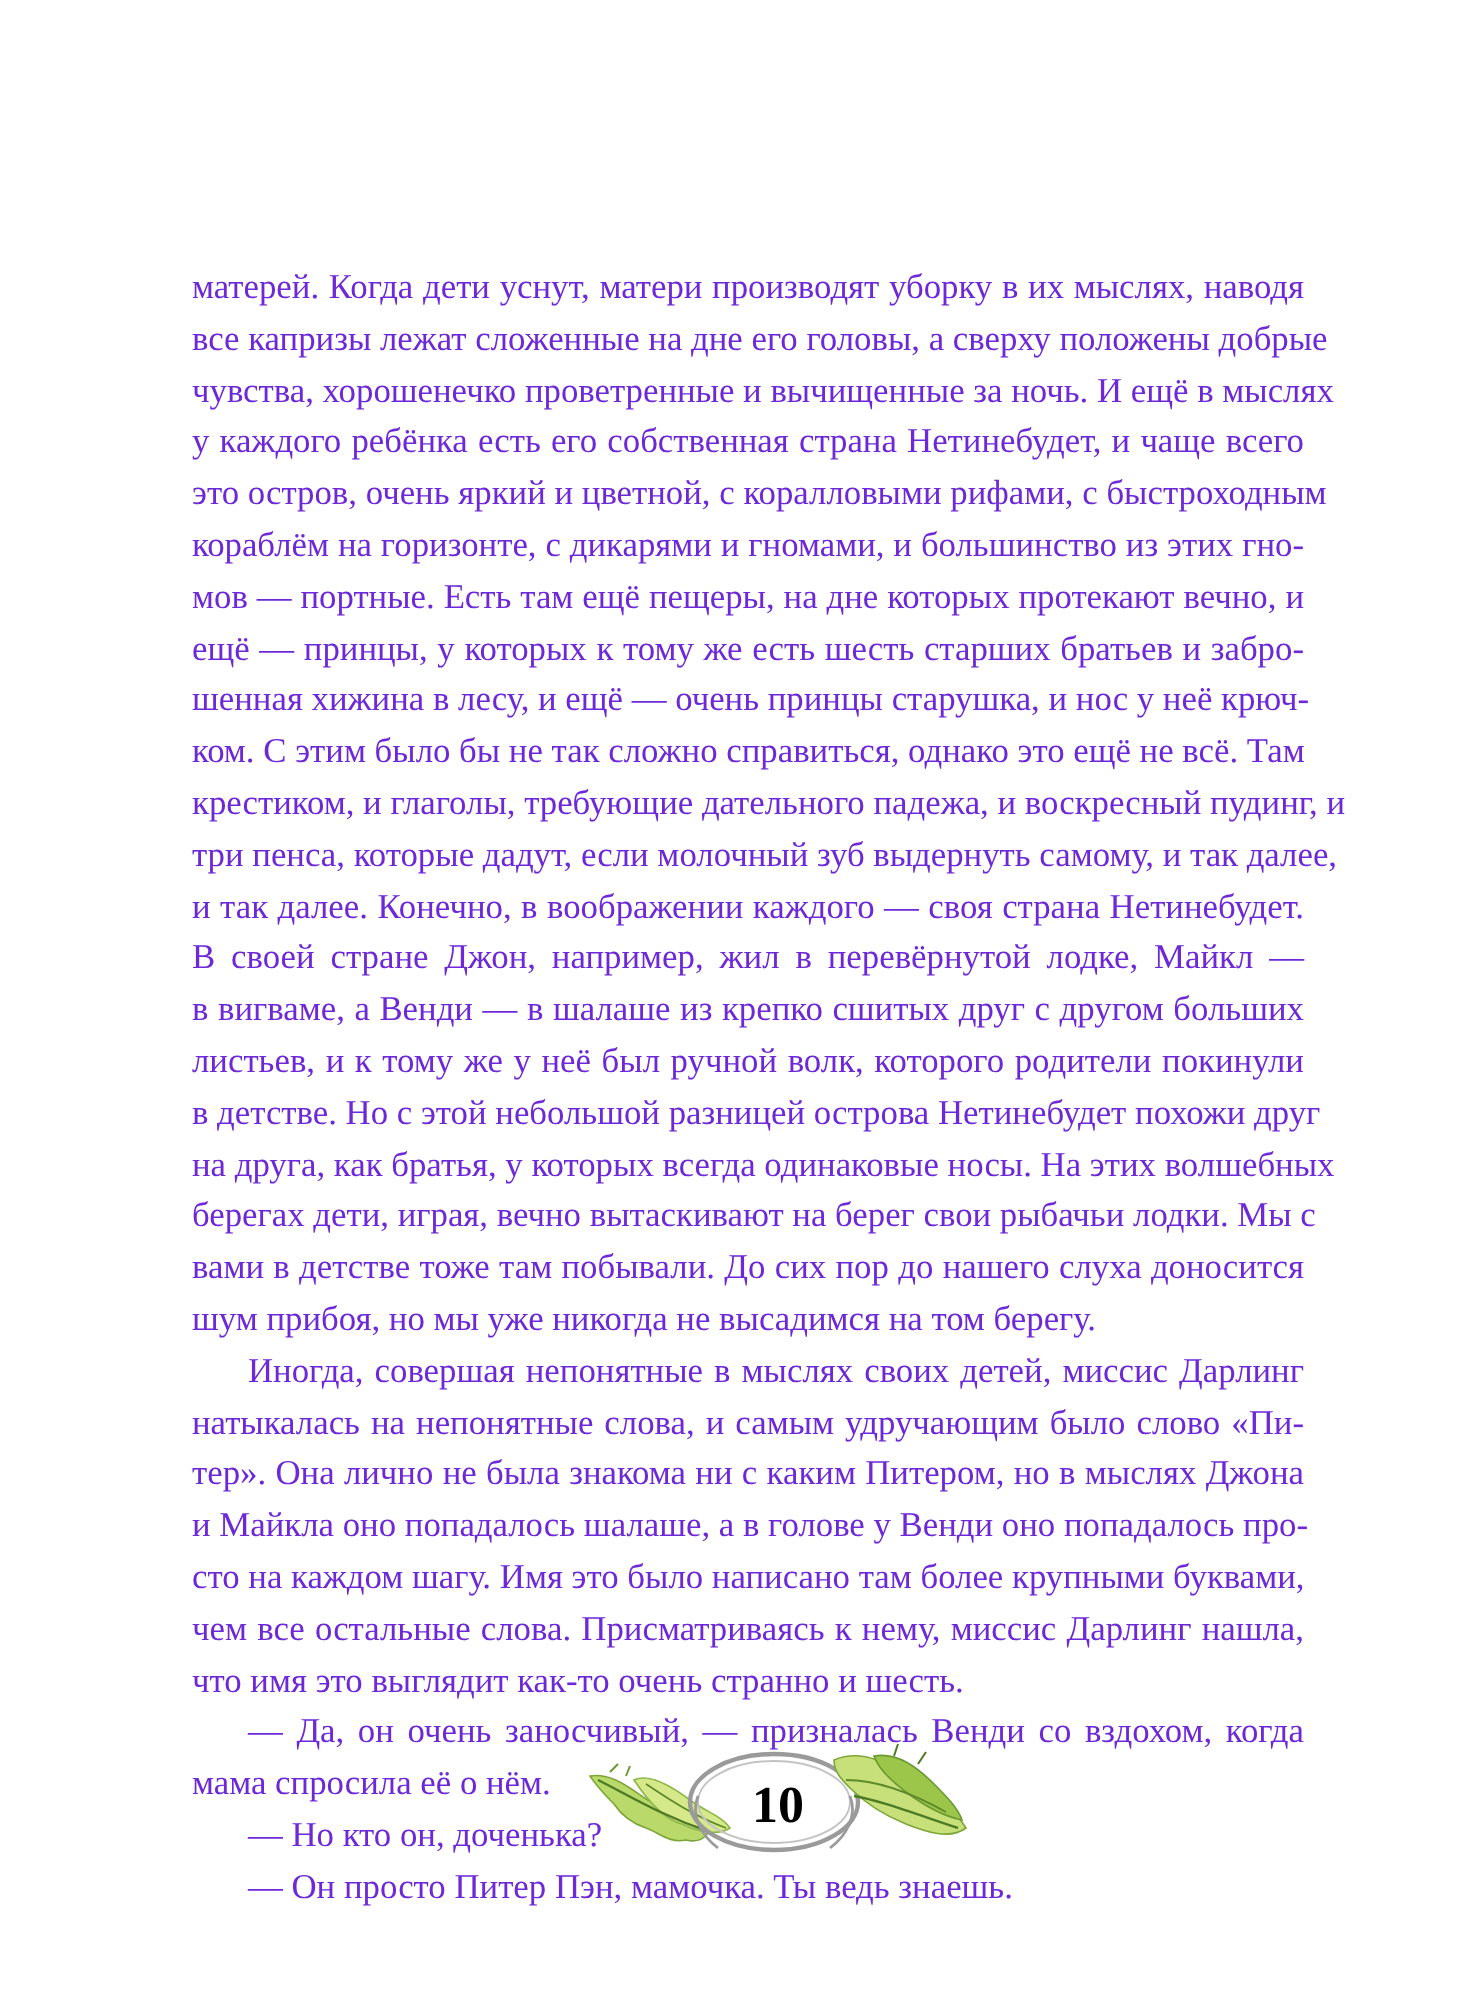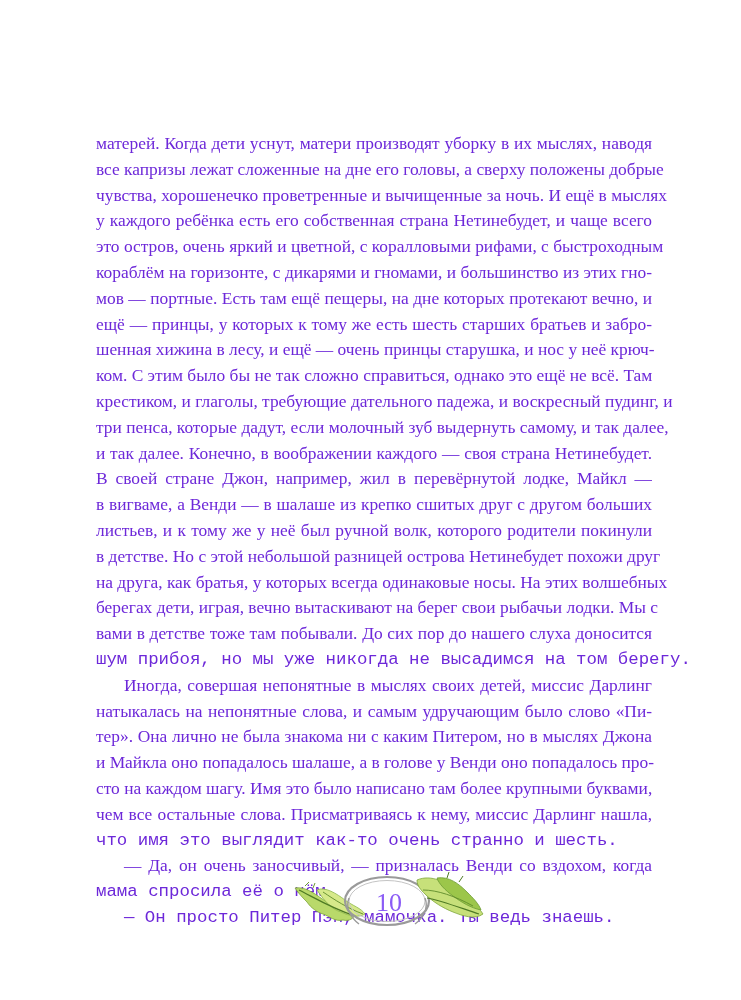--- a/index.html
+++ b/index.html
@@ -7,30 +7,30 @@
   .page {
     position: absolute; left: 96px; top: 95px; width: 556px;
     font-family: "Liberation Serif", "DejaVu Serif", serif;
     font-size: 17.4px; color: #6d28d9; margin-top: 36px;
   }
   .line {
     display: block; height: 25.8px; line-height: 25.8px;
     text-align: justify; text-align-last: justify; white-space: nowrap;
     overflow: visible;
   }
-  .line.last { text-align-last: left; font-family: Liberation Mono, monospace; }
+  .line.last { text-align-last: left; }
   .line.indent { padding-left: 28px; }
   .footer {
     position: absolute; left: 287px; top: 868px; width: 200px; height: 70px;
   }
   .pagenum {
     position: absolute; left: 0; top: 0; width: 200px; height: 70px;
     display: flex; align-items: center; justify-content: center;
     font-family: "Liberation Serif", "DejaVu Serif", serif;
-    font-size: 26px; color: #8b5cf6; padding-left: 2px;
+    font-size: 26px; color: #000000; padding-left: 2px; font-weight: bold;
   }
 </style>
 </head>
 <body>
 
 <div class="page">
 
   <div class="paragraph">
     <span class="line">матерей. Когда дети уснут, матери производят уборку в их мыслях, наводя</span>
     <span class="line">все капризы лежат сложенные на дне его головы, а сверху положены добрые</span>
@@ -63,20 +63,23 @@
     <span class="line">сто на каждом шагу. Имя это было написано там более крупными буквами,</span>
     <span class="line">чем все остальные слова. Присматриваясь к нему, миссис Дарлинг нашла,</span>
     <span class="line last">что имя это выглядит как-то очень странно и шесть.</span>
   </div>
 
   <div class="paragraph">
     <span class="line indent">— Да, он очень заносчивый, — призналась Венди со вздохом, когда</span>
     <span class="line last">мама спросила её о нём.</span>
   </div>
 
+  <div class="paragraph">
+    <span class="line indent last">— Но кто он, доченька?</span>
+  </div>
 
   <div class="paragraph">
     <span class="line indent last">— Он просто Питер Пэн, мамочка. Ты ведь знаешь.</span>
   </div>
 </div>
 
 <div class="footer">
   <svg width="200" height="70" viewBox="0 0 200 70">
 
     <g>

